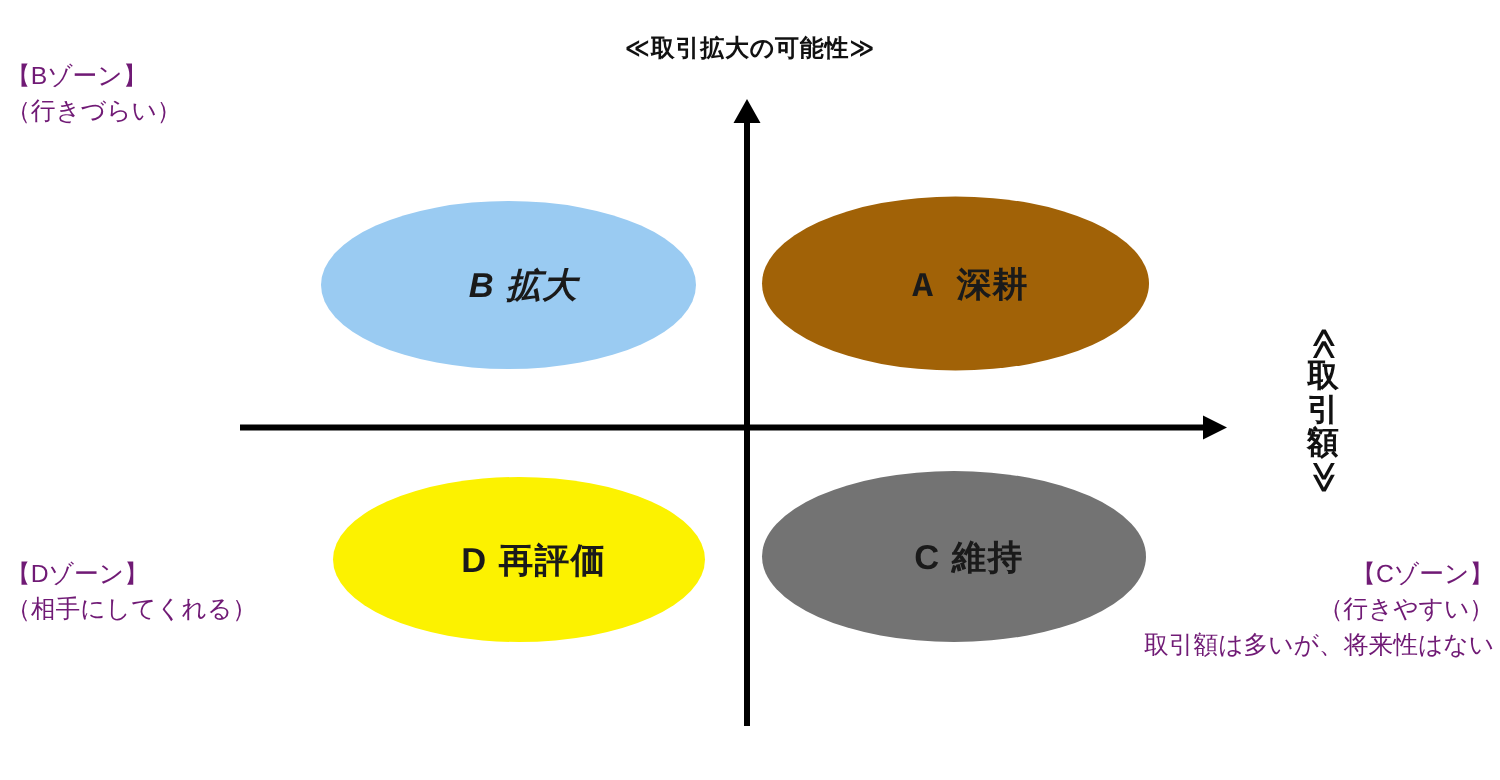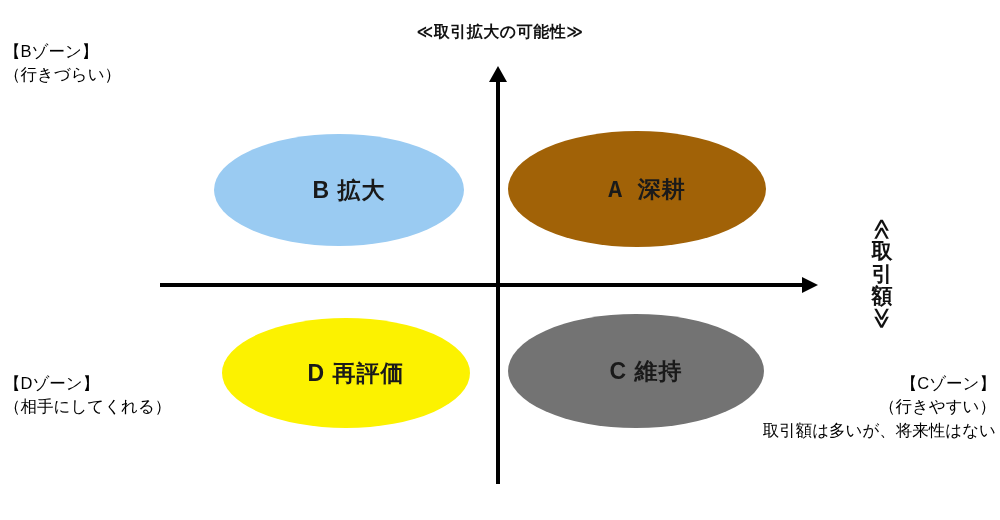--- a/index.html
+++ b/index.html
@@ -28,21 +28,21 @@
     font-weight: bold;
     letter-spacing: 0.5px;
     color: #111111;
   }
 
   
   .zone-note {
     position: absolute;
     font-size: 16.5px;
     line-height: 1.42;
-    color: #000000;
+    color: #701a75;
     white-space: nowrap;
   }
   .zone-note .zone-key,
   .zone-note .zone-sub,
   .zone-note .zone-desc { display: block; }
 
   .zone-b { left: 4px;  top: 40px;  text-align: left;  }
   .zone-a { right: 4px; top: 40px;  text-align: right; }
   .zone-d { left: 4px;  top: 372px; text-align: left;  }
   .zone-c { right: 4px; top: 372px; text-align: right; }
@@ -107,21 +107,21 @@
     justify-content: center;
   }
   .bubble-label {
     font-size: 23px;
     font-weight: bold;
     color: #1a1a1a;
     letter-spacing: 1px;
     white-space: nowrap;
     transform: translateX(10px);
   }
-  .bubble-b { left: 214px; top: 134px; width: 250px; height: 112px; }
+  .bubble-b { left: 214px; top: 134px; width: 250px; height: 112px; font-style: italic; }
   .bubble-a { left: 508px; top: 131px; width: 258px; height: 116px; }
   .bubble-d { left: 222px; top: 318px; width: 248px; height: 110px; }
   .bubble-c { left: 508px; top: 314px; width: 256px; height: 114px; }
 </style>
 </head>
 <body>
 
 <div id="page">
 
   <div class="chart-title">≪取引拡大の可能性≫</div>

